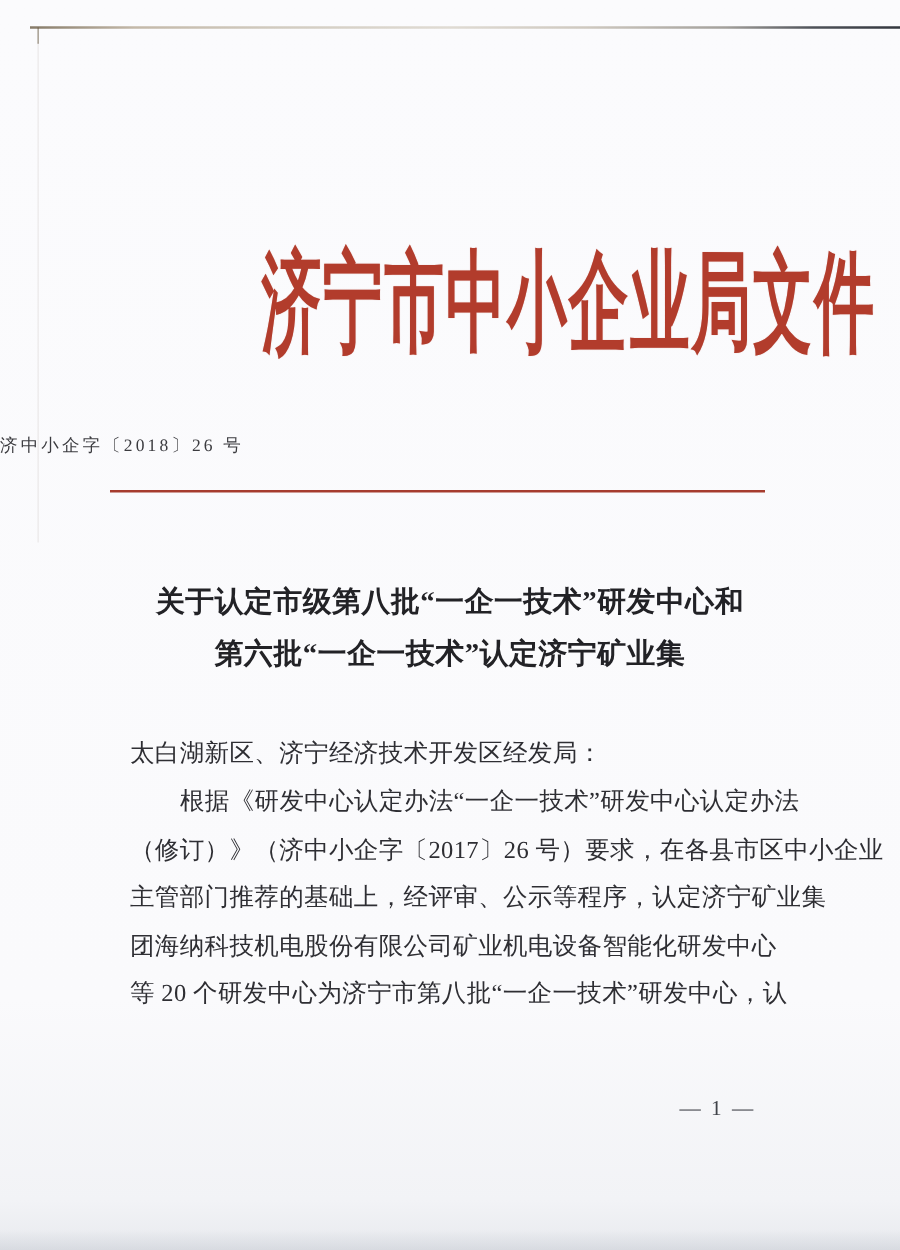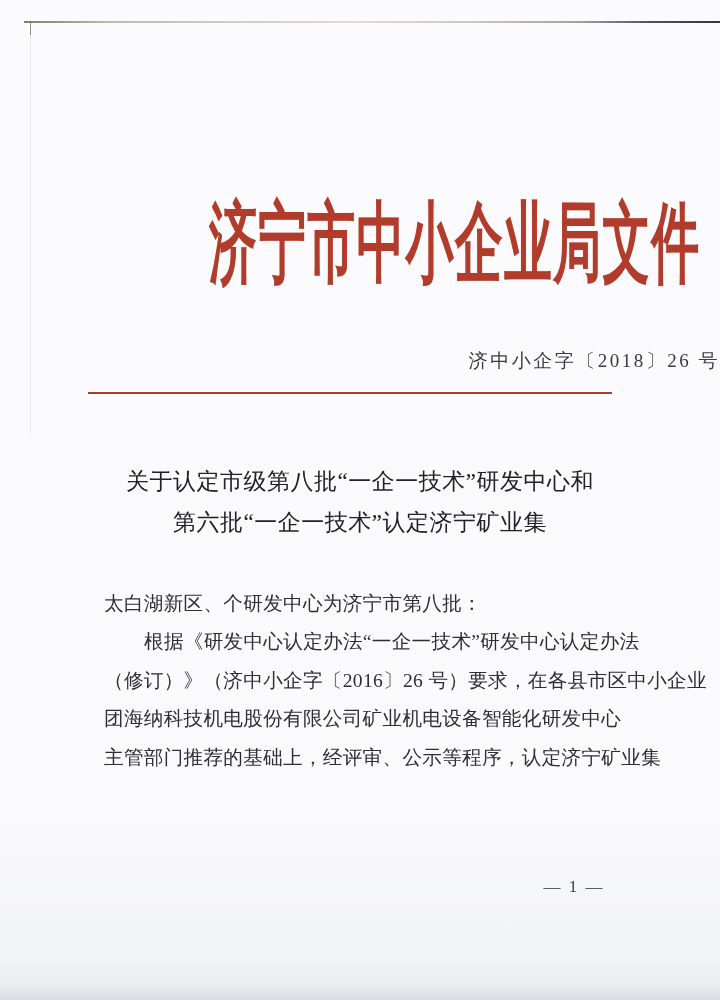--- a/index.html
+++ b/index.html
@@ -38,30 +38,30 @@
   }
   .agency-title .stretch {
     display: inline-block;
     font-size: 88px; line-height: 100px; font-weight: bold;
     letter-spacing: 3px; white-space: nowrap;
     transform: scaleX(0.54); transform-origin: 50% 50%;
     text-shadow: 0 0 1px rgba(178,60,44,0.45);
   }
   .doc-number {
     position: absolute; top: 348px; left: 0; right: 0;
-    text-align: right;
-    font-size: 19px; letter-spacing: 2.5px; color: #3b3b3f;
+    text-align: left;
+    font-size: 14px; letter-spacing: 2.5px; color: #3b3b3f;
   }
   .red-rule {
     position: absolute; top: 392px; left: 88px; width: 524px; height: 2px;
   }
   .doc-title {
     position: absolute; top: 461px; left: 0; right: 0;
     text-align: center; color: #222226;
-    font-weight: normal; font-size: 23px; line-height: 41px;
+    font-weight: bold; font-size: 23px; line-height: 41px;
     letter-spacing: 0.5px; white-space: nowrap;
   }
   .body-text {
     position: absolute; top: 585px; left: 104px; width: 560px;
     color: #2e2e33;
     font-size: 19.6px; letter-spacing: 0.3px;
   }
   .body-line {
     height: 38.4px; line-height: 38.4px; white-space: nowrap;
   }
@@ -91,23 +91,24 @@
   <div class="doc-number">济中小企字〔2018〕26 号</div>
 
   <div class="red-rule" style="background: rgb(166, 60, 46);"></div>
 
   <div class="doc-title">
     <div>关于认定市级第八批“一企一技术”研发中心和</div>
     <div>第六批“一企一技术”认定济宁矿业集</div>
   </div>
 
   <div class="body-text" id="body-lines">
-      <div class="body-line">太白湖新区、个研发中心为济宁市第八批：</div>
+      <div class="body-line">太白湖新区、济宁经济技术开发区经发局：</div>
       <div class="body-line indent">根据《研发中心认定办法“一企一技术”研发中心认定办法</div>
-      <div class="body-line">（修订）》（济中小企字〔2016〕26 号）要求，在各县市区中小企业</div>
+      <div class="body-line">（修订）》（济中小企字〔2017〕26 号）要求，在各县市区中小企业</div>
+      <div class="body-line">主管部门推荐的基础上，经评审、公示等程序，认定济宁矿业集</div>
       <div class="body-line">团海纳科技机电股份有限公司矿业机电设备智能化研发中心</div>
-      <div class="body-line">主管部门推荐的基础上，经评审、公示等程序，认定济宁矿业集</div>
+      <div class="body-line">等 20 个研发中心为济宁市第八批“一企一技术”研发中心，认</div>
     </div>
 
   <div class="page-number">— 1 —</div>
 
   <div class="bottom-shade"></div>
 </div>
 
 </body></html>

